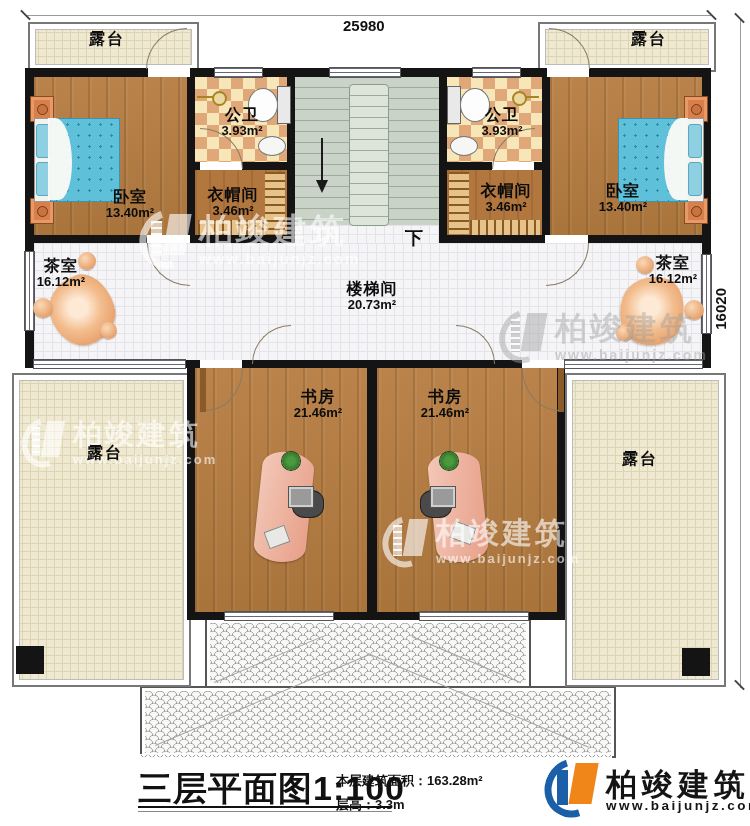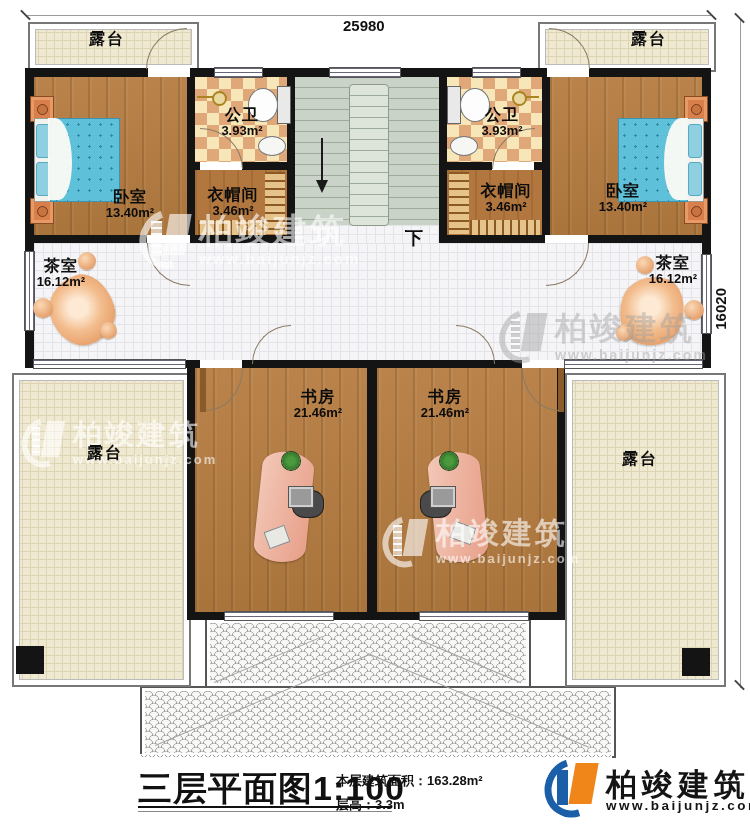--- a/index.html
+++ b/index.html
@@ -295,20 +295,24 @@
       <div class="ar">3.46m²</div>
     </div>
   <div class="lbl" style="left:15px;top:257px;width:92px;">
       <div class="nm">茶室</div>
       <div class="ar">16.12m²</div>
     </div>
   <div class="lbl" style="left:627px;top:254px;width:92px;">
       <div class="nm">茶室</div>
       <div class="ar">16.12m²</div>
     </div>
+  <div class="lbl" style="left:322px;top:280px;width:100px;">
+      <div class="nm">楼梯间</div>
+      <div class="ar">20.73m²</div>
+    </div>
   <div class="lbl" style="left:258px;top:388px;width:120px;">
       <div class="nm">书房</div>
       <div class="ar">21.46m²</div>
     </div>
   <div class="lbl" style="left:385px;top:388px;width:120px;">
       <div class="nm">书房</div>
       <div class="ar">21.46m²</div>
     </div>
   <div class="lbl single" style="left:400px;top:228px;width:30px;font-size:18px;">下</div>
 

